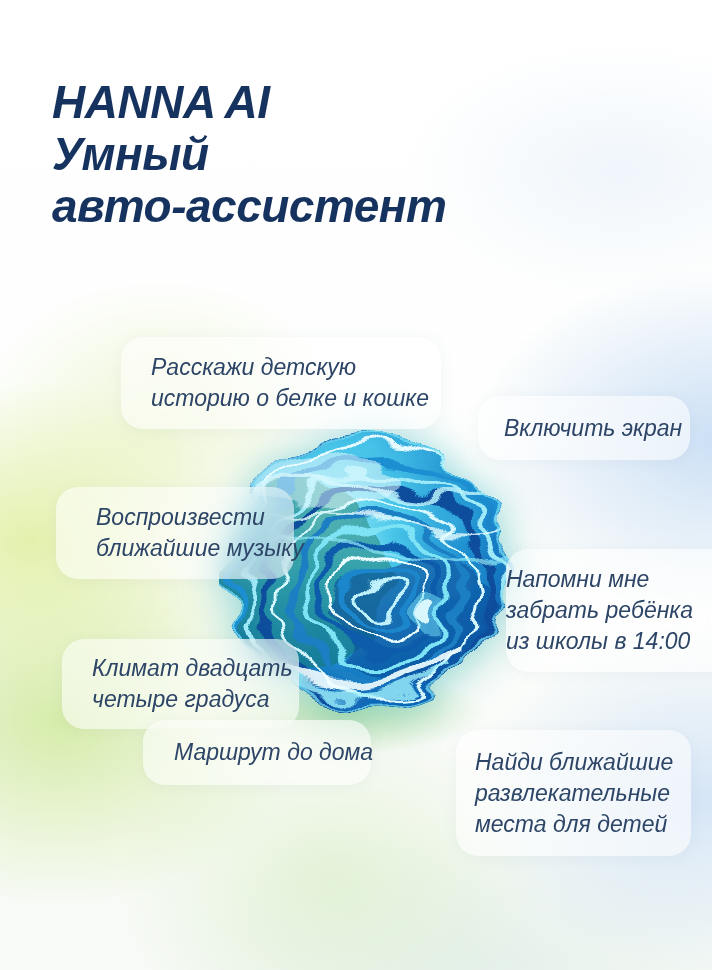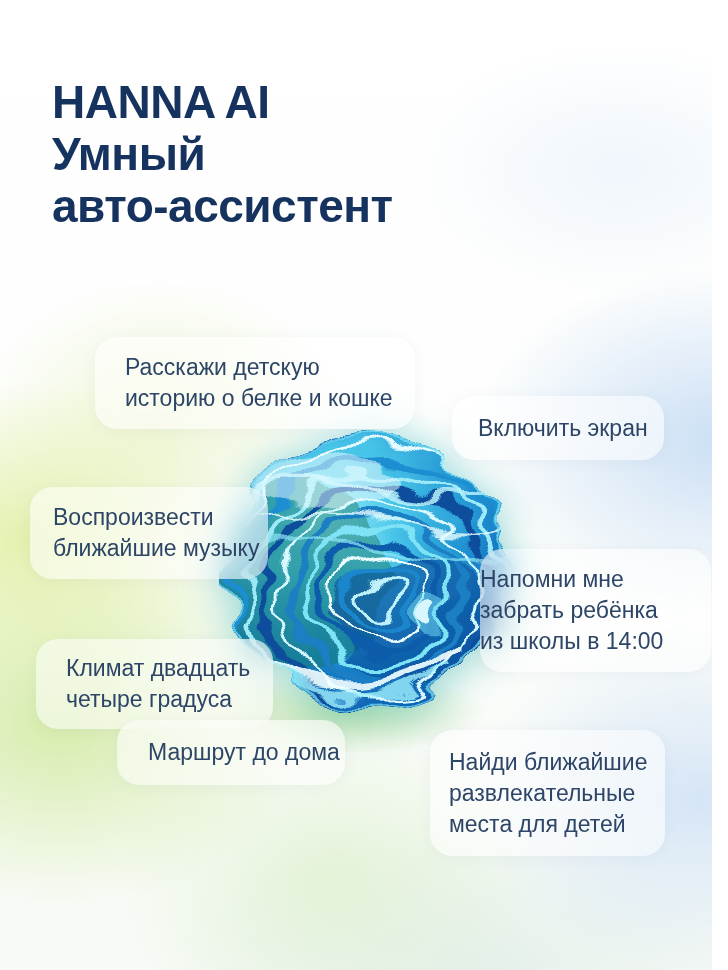--- a/index.html
+++ b/index.html
@@ -12,20 +12,21 @@
       radial-gradient(200px 60px at 345px 712px, rgba(150,208,100,0.50), transparent 70%),
       radial-gradient(300px 220px at 30px 540px, rgba(226,240,168,0.95), transparent 72%),
       radial-gradient(340px 260px at 60px 720px, rgba(205,232,150,0.80), transparent 72%),
       radial-gradient(260px 200px at 160px 420px, rgba(233,243,198,0.70), transparent 70%),
       radial-gradient(300px 230px at 330px 880px, rgba(216,238,196,0.60), transparent 72%),
       radial-gradient(340px 240px at 720px 440px, rgba(198,220,244,0.90), transparent 72%),
       radial-gradient(320px 240px at 700px 800px, rgba(205,224,246,0.80), transparent 72%),
       radial-gradient(300px 180px at 620px 170px, rgba(230,240,250,0.60), transparent 70%),
       radial-gradient(420px 200px at 480px 965px, rgba(214,232,226,0.55), transparent 75%),
       linear-gradient(180deg,#ffffff 0%,#fdfefd 40%,#f7faf6 100%);
+    font-style: italic;
   }
   .title{
     position:absolute;left:52px;top:76px;
     color:#16335f;
     font-weight:700;
     font-size:46px;
     line-height:52px;
     letter-spacing:-0.5px;
   }
   .title .line{display:block;}
@@ -34,25 +35,26 @@
     background:rgba(255,255,255,0.55);
     border-radius:22px;
     backdrop-filter:blur(14px);
     -webkit-backdrop-filter:blur(14px);
     box-shadow:0 2px 14px rgba(110,140,165,0.08);
     display:flex;flex-direction:column;justify-content:center;
     color:#2d4566;
     font-size:23px;
     line-height:31px;
     box-sizing:border-box;
+    margin-left:26px;
   }
   .bubble span{display:block;white-space:nowrap;}
   .b-story  {left:95px;  top:337px; width:320px; height:92px;  padding-left:30px;}
   .b-screen {left:452px; top:396px; width:212px; height:64px;  padding-left:26px;}
-  .b-music  {left:30px;  top:487px; width:238px; height:92px;  padding-left:23px;}
+  .b-music  {left:30px;  top:487px; width:238px; height:92px;  padding-left:40px;}
   .b-remind {left:480px; top:549px; width:231px; height:123px; }
   .b-climate{left:36px;  top:639px; width:237px; height:90px;  padding-left:30px;}
   .b-route  {left:117px; top:720px; width:228px; height:65px;  padding-left:31px;}
   .b-places {left:430px; top:730px; width:235px; height:126px; padding-left:19px;}
   .orb{
     position:absolute;left:219px;top:428px;width:295px;height:285px;
     filter:drop-shadow(0 8px 22px rgba(90,180,140,0.35)) drop-shadow(0 0 16px rgba(110,210,240,0.45));
   }
 </style>
 </head>

